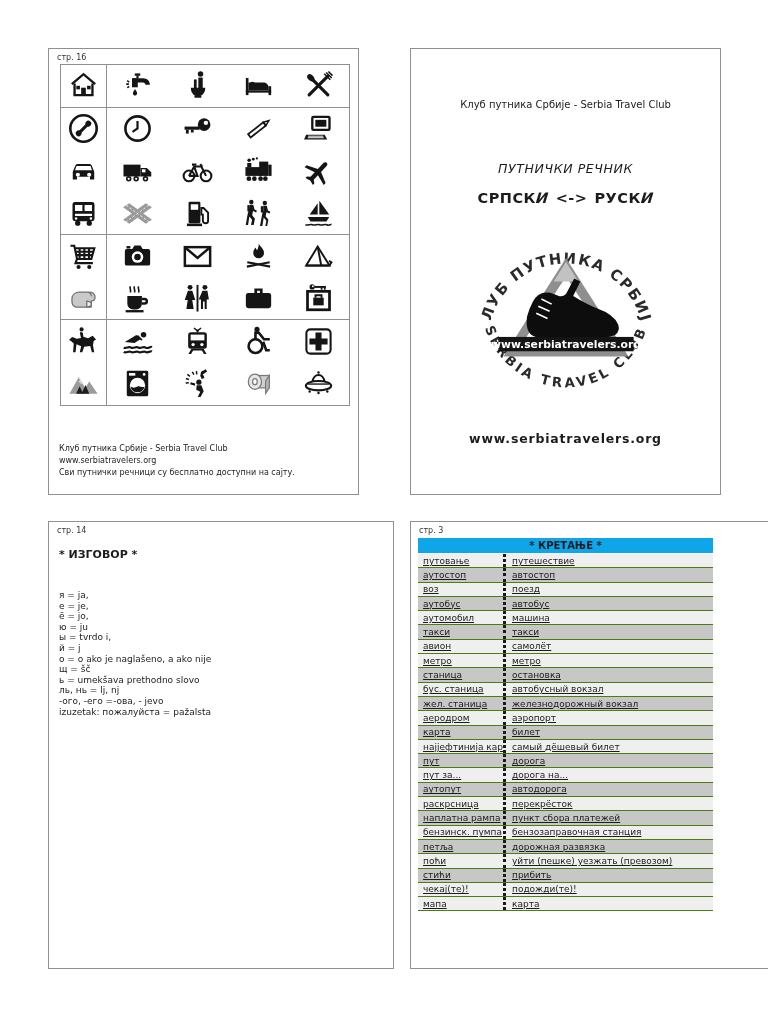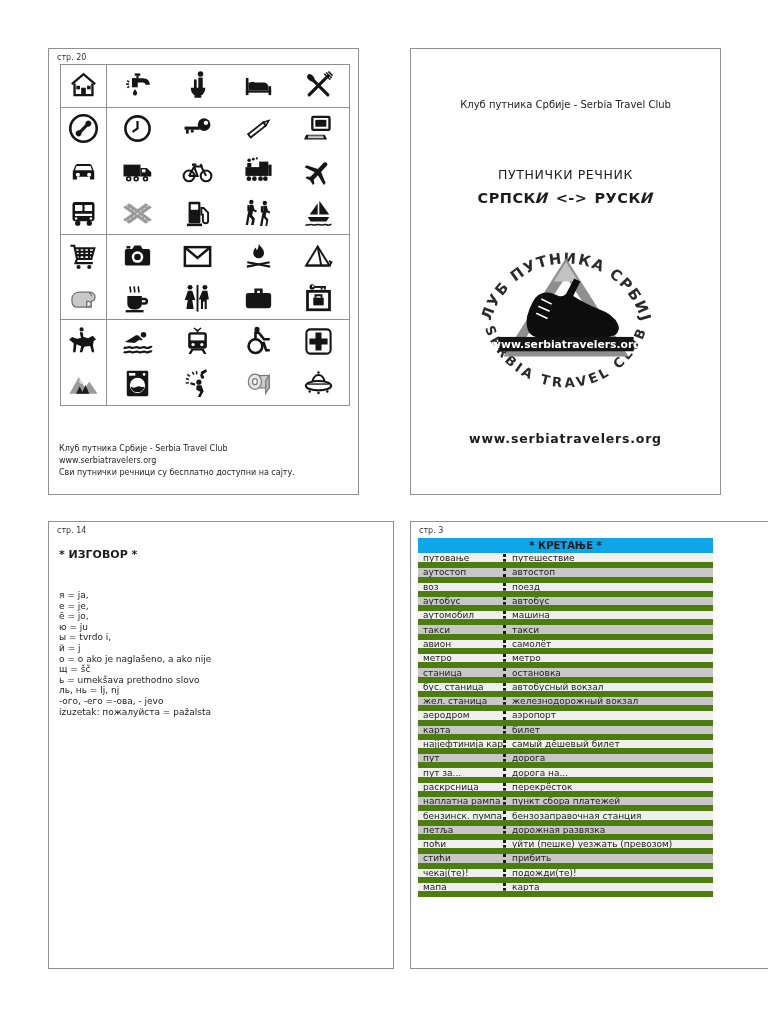--- a/index.html
+++ b/index.html
@@ -25,49 +25,49 @@
   }
   .icon-cell{display:flex;align-items:center;justify-content:center;}
   .icon-cell svg{width:33px;height:33px;display:block;}
   .col-first{border-right:1px solid #8f8f8f;}
   .row-sep{border-bottom:1px solid #8f8f8f;}
   .icons-footer{position:absolute;left:10px;top:394px;font-size:8px;line-height:1.5;color:#222;}
 
   
   #page-cover{text-align:center;}
   .cover-club{position:absolute;top:50px;width:100%;font-size:10px;}
-  .cover-title{position:absolute;top:118px;width:100%;font-size:12.5px;letter-spacing:.6px;}
+  .cover-title{position:absolute;top:112px;width:100%;font-size:12.5px;letter-spacing:.6px;font-style:italic;}
   .cover-sub{position:absolute;top:141px;width:100%;font-size:14.5px;font-weight:bold;letter-spacing:.5px;}
   .fancy-i{font-style:italic;font-weight:800;display:inline-block;transform:skewX(-6deg);}
   .cover-arrow{padding:0 7px;font-weight:bold;}
   .logo-wrap{position:absolute;top:168px;left:50%;transform:translateX(-50%);width:205px;height:205px;}
   .cover-site{position:absolute;top:382px;width:100%;font-size:12.5px;font-weight:bold;letter-spacing:.8px;}
 
   
   .pron-heading{position:absolute;top:26px;left:10px;font-size:11px;font-weight:bold;}
   .pron-lines{position:absolute;top:68px;left:10px;font-size:9px;line-height:10.6px;}
 
   
   .phrase-table{position:absolute;top:16px;left:7px;width:295px;}
   .ph-header{
     height:15px;background:#0ea5e9;font-size:10px;font-weight:bold;
     display:flex;align-items:center;justify-content:center;border-bottom:1px solid #fff;
   }
-  .ph-row{display:flex;height:14.3px;border-bottom:6px solid #4d7c0f;box-sizing:border-box;}
+  .ph-row{display:flex;height:14.3px;border-bottom:1px solid #4d7c0f;box-sizing:border-box;text-decoration:underline;}
   .ph-row.dark{background:#c7c7c7;}
   .ph-row.light{background:#efefef;}
   .ph-sr{width:88px;flex:0 0 88px;border-right:3px dotted #1a1a1a;box-sizing:border-box;
          display:flex;align-items:center;padding-left:5px;font-size:9px;overflow:hidden;white-space:nowrap;}
   .ph-ru{flex:1;display:flex;align-items:center;padding-left:6px;font-size:9px;overflow:hidden;white-space:nowrap;}
 </style>
 </head>
 <body>
 
 <div class="page" id="page-icons">
-  <div class="page-label">стр. 20</div>
+  <div class="page-label">стр. 16</div>
   <div class="icon-grid" id="icon-grid">
       <div class="icon-cell col-first row-sep">
         <svg viewBox="0 0 24 24">
           <path d="M3.5 11 12 3.8 20.5 11" fill="none" stroke="#151515" stroke-width="1.7"></path>
           <path d="M5.5 10.5V19h13v-8.5" fill="none" stroke="#151515" stroke-width="1.7"></path>
           <rect x="10.3" y="13.6" width="3.4" height="5.4" fill="#151515"></rect>
           <rect x="6.8" y="12.2" width="2.6" height="2.6" fill="#151515"></rect>
           <rect x="14.6" y="12.2" width="2.6" height="2.6" fill="#151515"></rect>
         </svg>
       </div>
@@ -615,20 +615,24 @@
         <div class="ph-ru">самый дёшевый билет</div>
       </div>
       <div class="ph-row dark">
         <div class="ph-sr">пут</div>
         <div class="ph-ru">дорога</div>
       </div>
       <div class="ph-row light">
         <div class="ph-sr">пут за...</div>
         <div class="ph-ru">дорога на...</div>
       </div>
+      <div class="ph-row dark">
+        <div class="ph-sr">аутопут</div>
+        <div class="ph-ru">автодорога</div>
+      </div>
       <div class="ph-row light">
         <div class="ph-sr">раскрсница</div>
         <div class="ph-ru">перекрёсток</div>
       </div>
       <div class="ph-row dark">
         <div class="ph-sr">наплатна рампа</div>
         <div class="ph-ru">пункт сбора платежей</div>
       </div>
       <div class="ph-row light">
         <div class="ph-sr">бензинск. пумпа</div>

